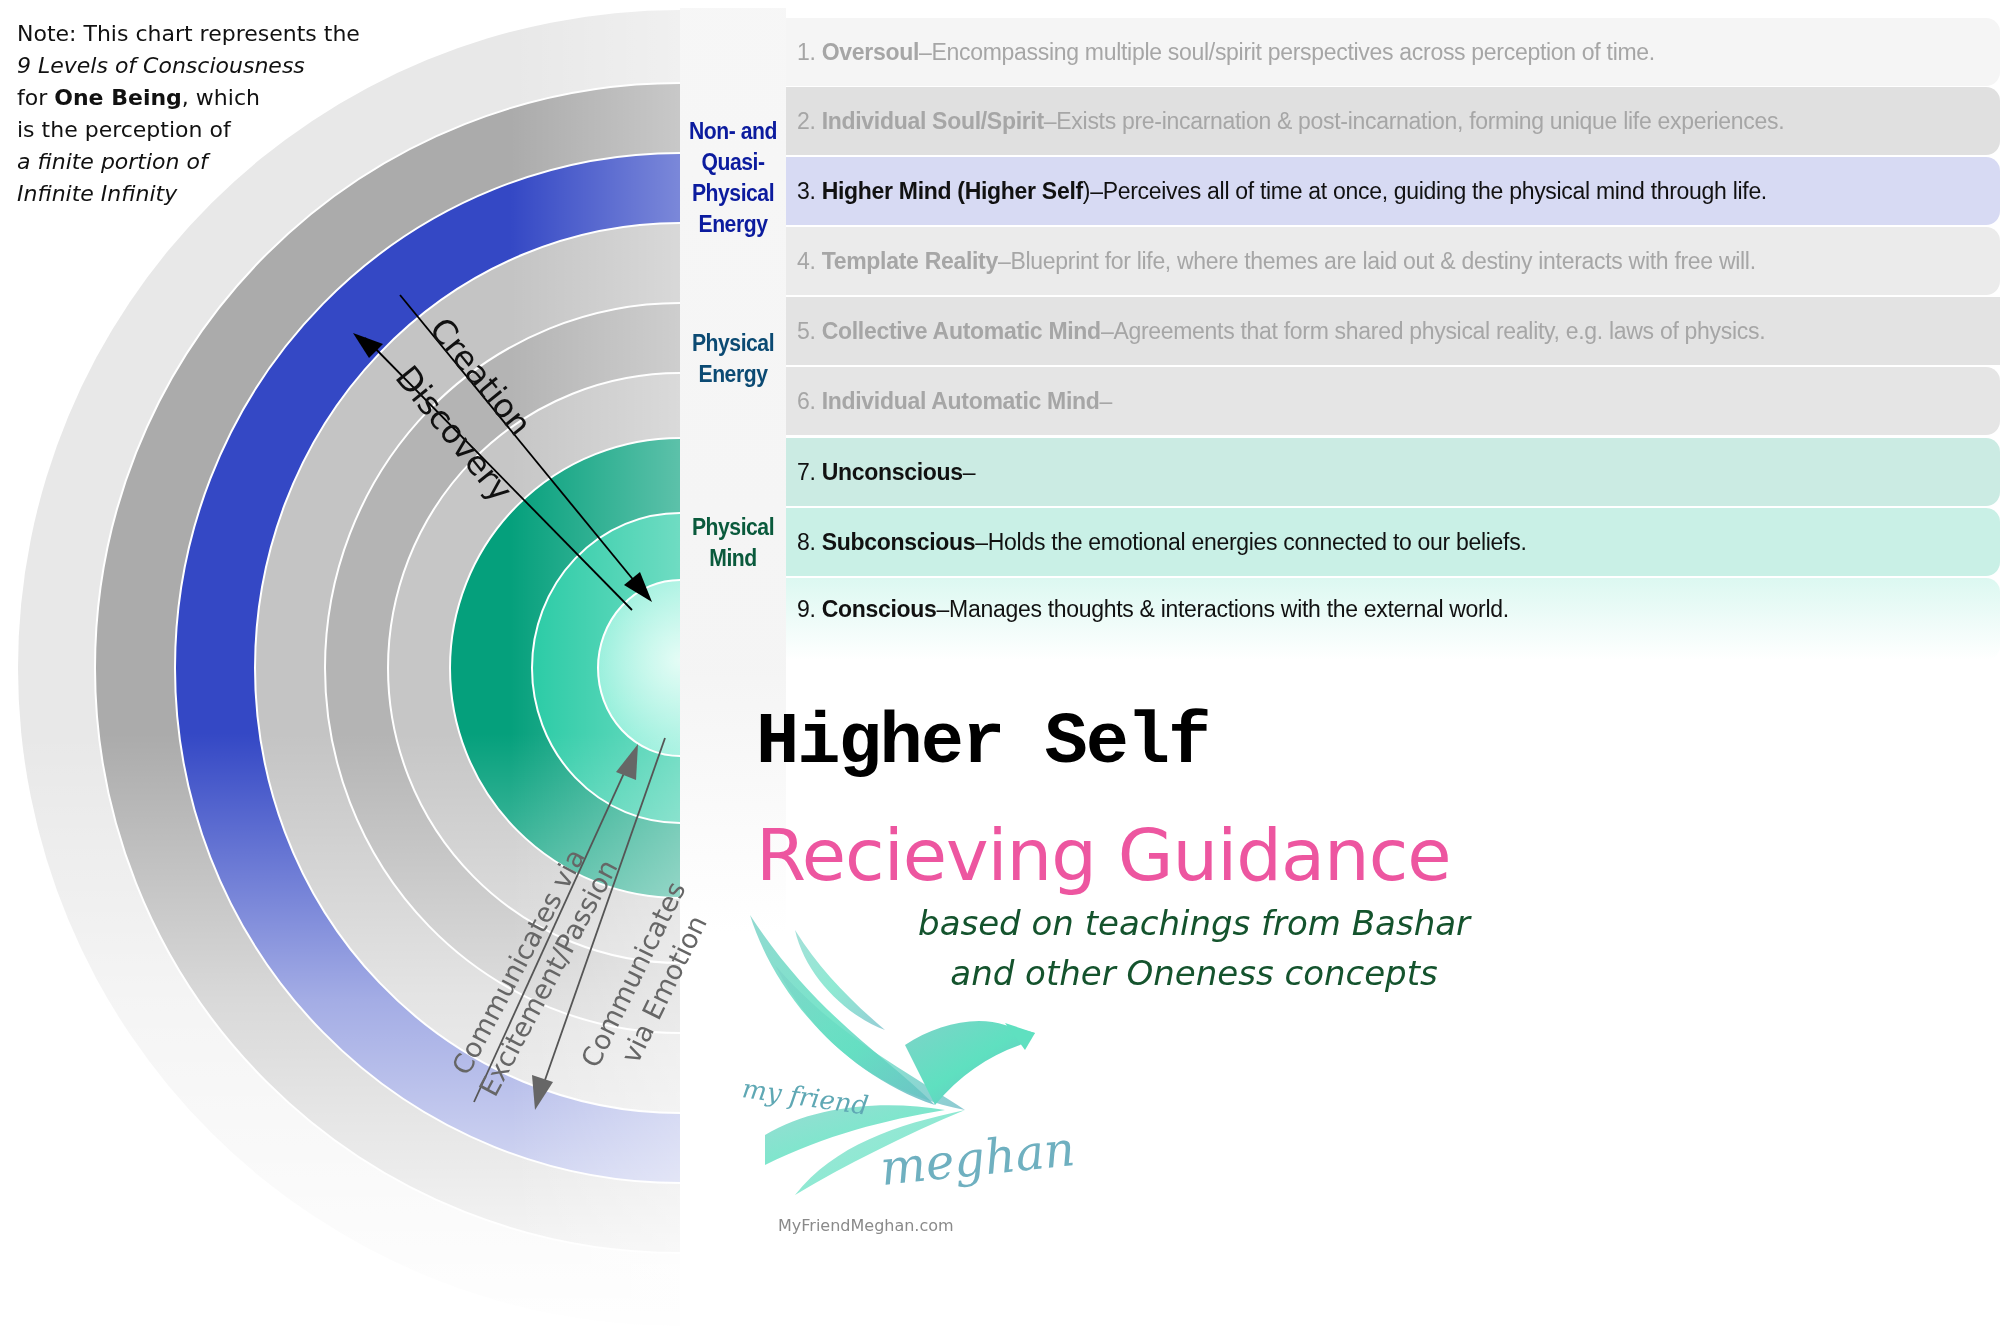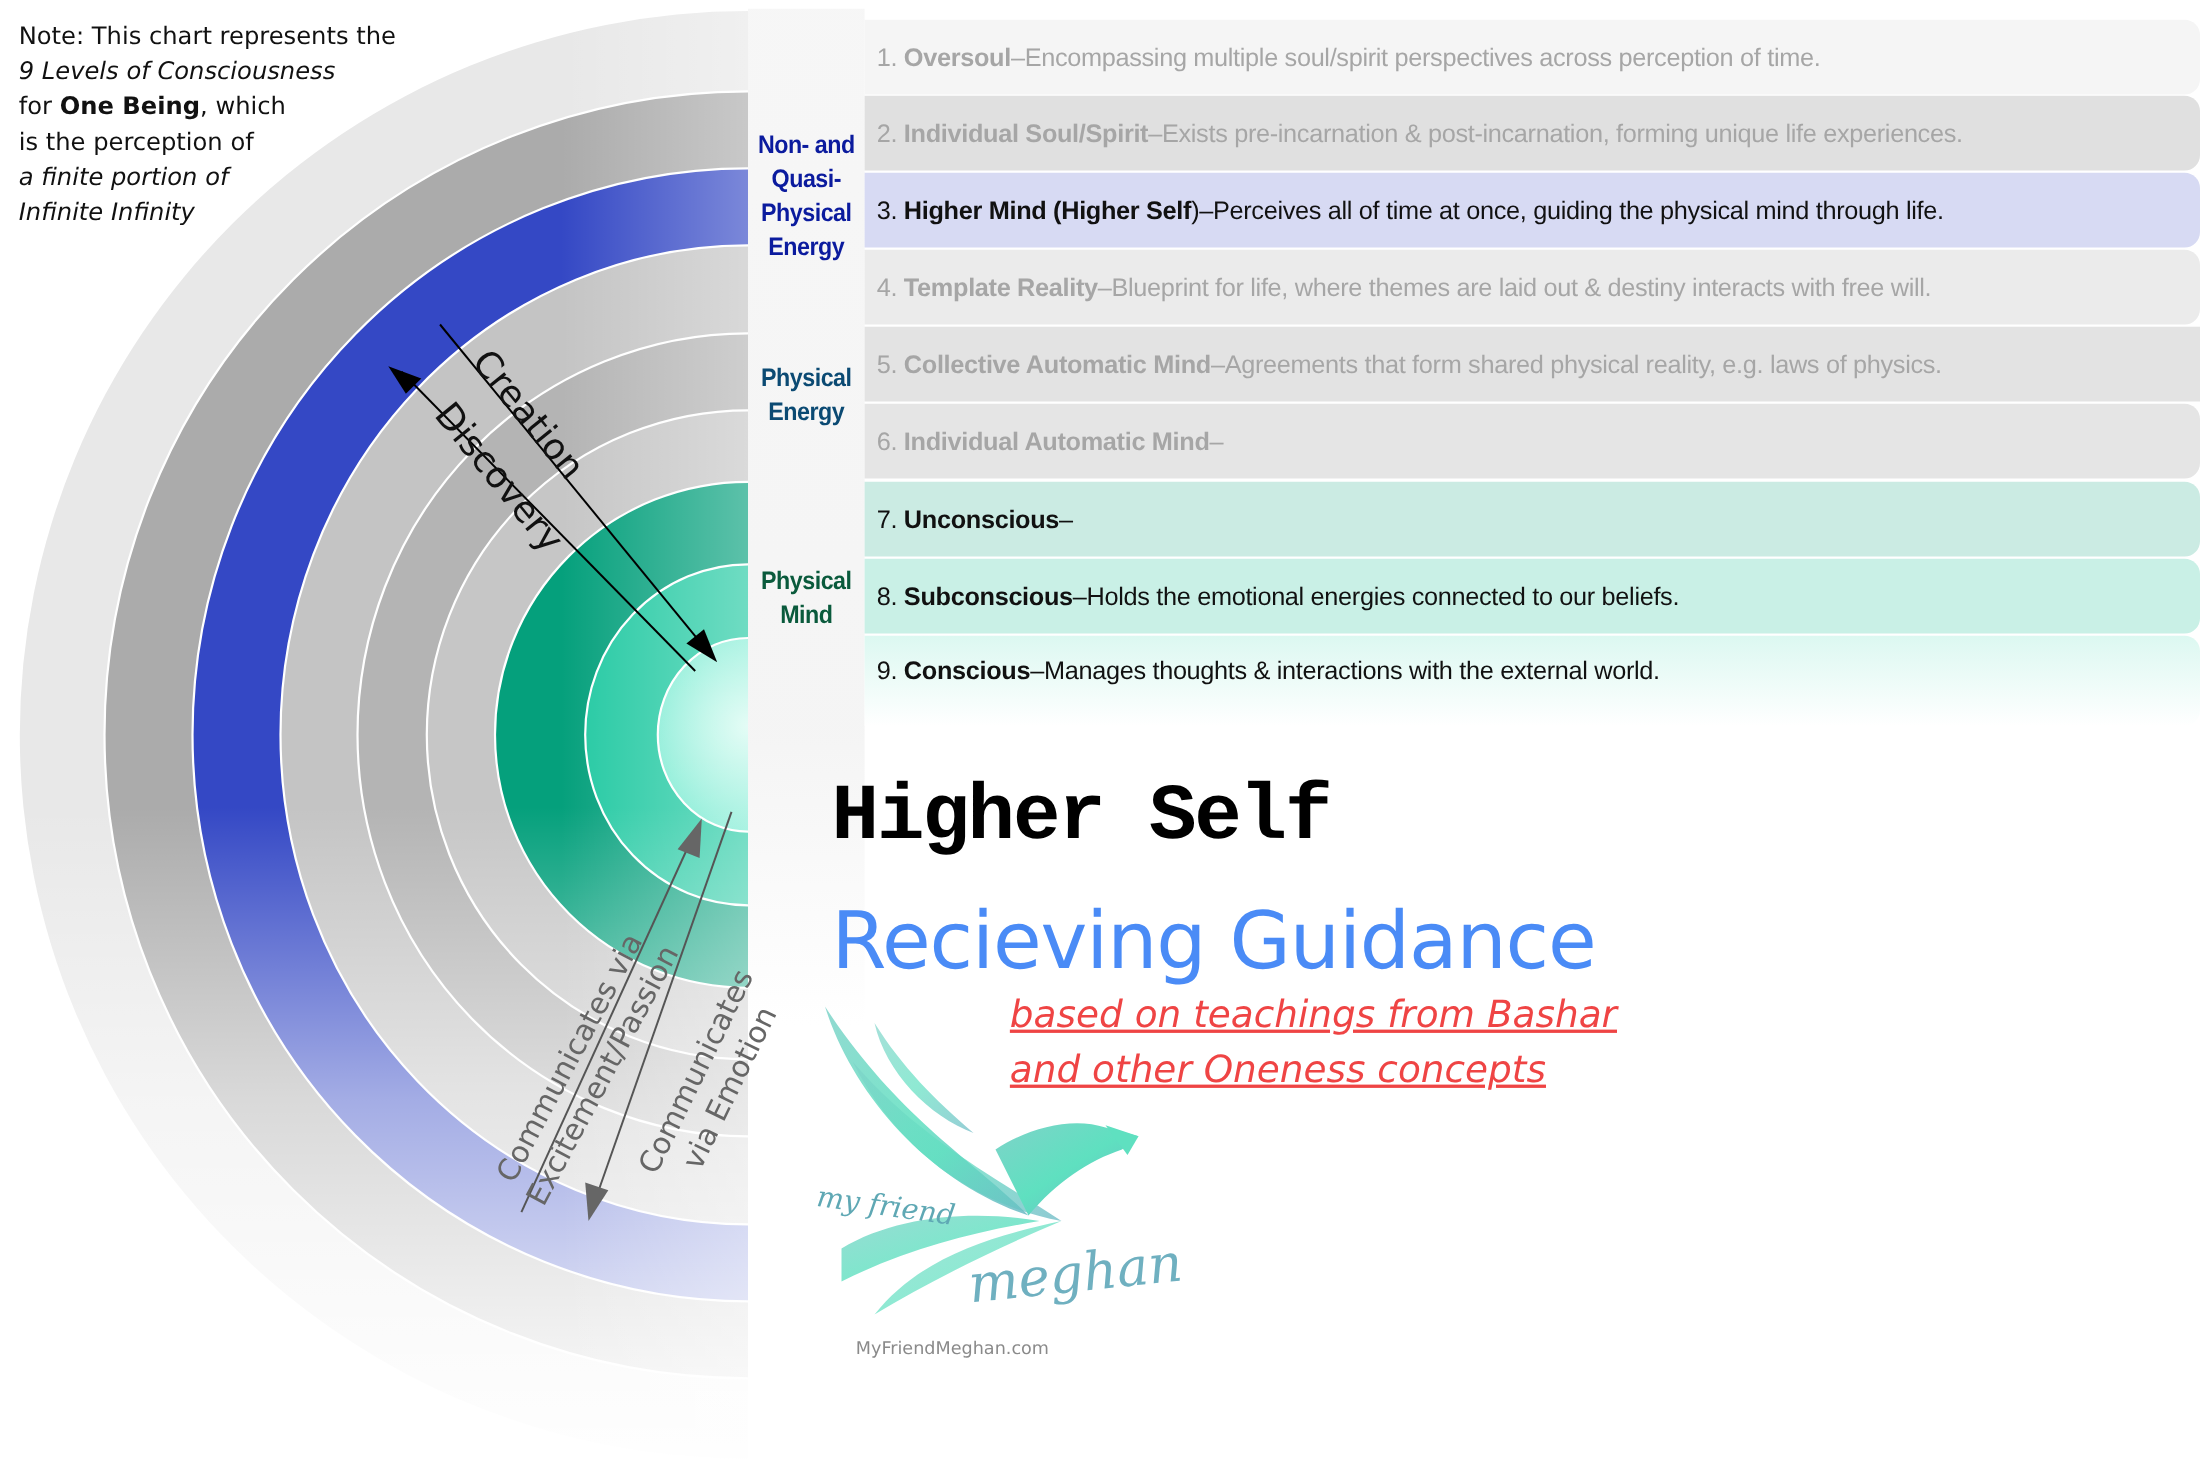--- a/index.html
+++ b/index.html
@@ -18,22 +18,22 @@
   .gl-3 { top: 512px; color: #0a5a3c; }
 
   .row { position: absolute; left: 786px; width: 1214px; height: 68px; border-radius: 0 14px 14px 0;
     display: flex; align-items: center; z-index: 4; box-sizing: border-box; padding-left: 11px;
     font-family: "Liberation Sans", sans-serif; font-size: 23px; letter-spacing: -0.3px; white-space: nowrap; }
   .row .name { font-weight: bold; }
   .row.dim { color: #a6a6a6; }
   .row.dark { color: #111; }
 
   .title-main { position: absolute; left: 756px; top: 688px; font-family: Liberation Mono, monospace; font-weight: bold; font-size: 72px; line-height: 110px; color: #000; letter-spacing: -2px; z-index: 6; }
-  .title-sub { position: absolute; left: 756px; top: 812px; font-family: "DejaVu Sans", sans-serif; font-weight: 200; font-size: 72px; line-height: 86px; color: #3b82f6; letter-spacing: -1px; z-index: 6; -webkit-text-stroke: 0px; font-weight: normal; opacity: 0.92; }
-  .tagline { position: absolute; right: 530px; top: 898px; text-align: left; font-family: "DejaVu Sans", sans-serif; font-style: italic; font-weight: normal; font-size: 34px; line-height: 50px; color: #ef4444; z-index: 6; text-decoration: underline; }
+  .title-sub { position: absolute; left: 756px; top: 812px; font-family: "DejaVu Sans", sans-serif; font-weight: 200; font-size: 72px; line-height: 86px; color: #ec4899; letter-spacing: -1px; z-index: 6; -webkit-text-stroke: 0px; font-weight: normal; opacity: 0.92; }
+  .tagline { position: absolute; right: 530px; top: 898px; text-align: center; font-family: "DejaVu Sans", sans-serif; font-style: italic; font-weight: normal; font-size: 34px; line-height: 50px; color: #14532d; z-index: 6; }
 
   .logo { position: absolute; left: 735px; top: 905px; width: 330px; height: 300px; z-index: 5; }
   .logo-url { position: absolute; left: 778px; top: 1216px; font-family: "DejaVu Sans", sans-serif; font-size: 16px; color: #8a8a8a; z-index: 6; }
   .script-my { position: absolute; left: 742px; top: 1082px; font-family: "DejaVu Serif", serif; font-style: italic; font-size: 26px; color: #5fa8b4; transform: rotate(8deg); z-index: 6; }
   .script-meghan { position: absolute; left: 880px; top: 1130px; font-family: "DejaVu Serif", serif; font-style: italic; font-size: 48px; color: #6fb0c0; transform: rotate(-6deg); z-index: 6; }
 
   .arrow-label { position: absolute; font-family: "DejaVu Sans", sans-serif; white-space: nowrap; z-index: 6; transform-origin: left top; }
 </style>
 </head>
 <body>

